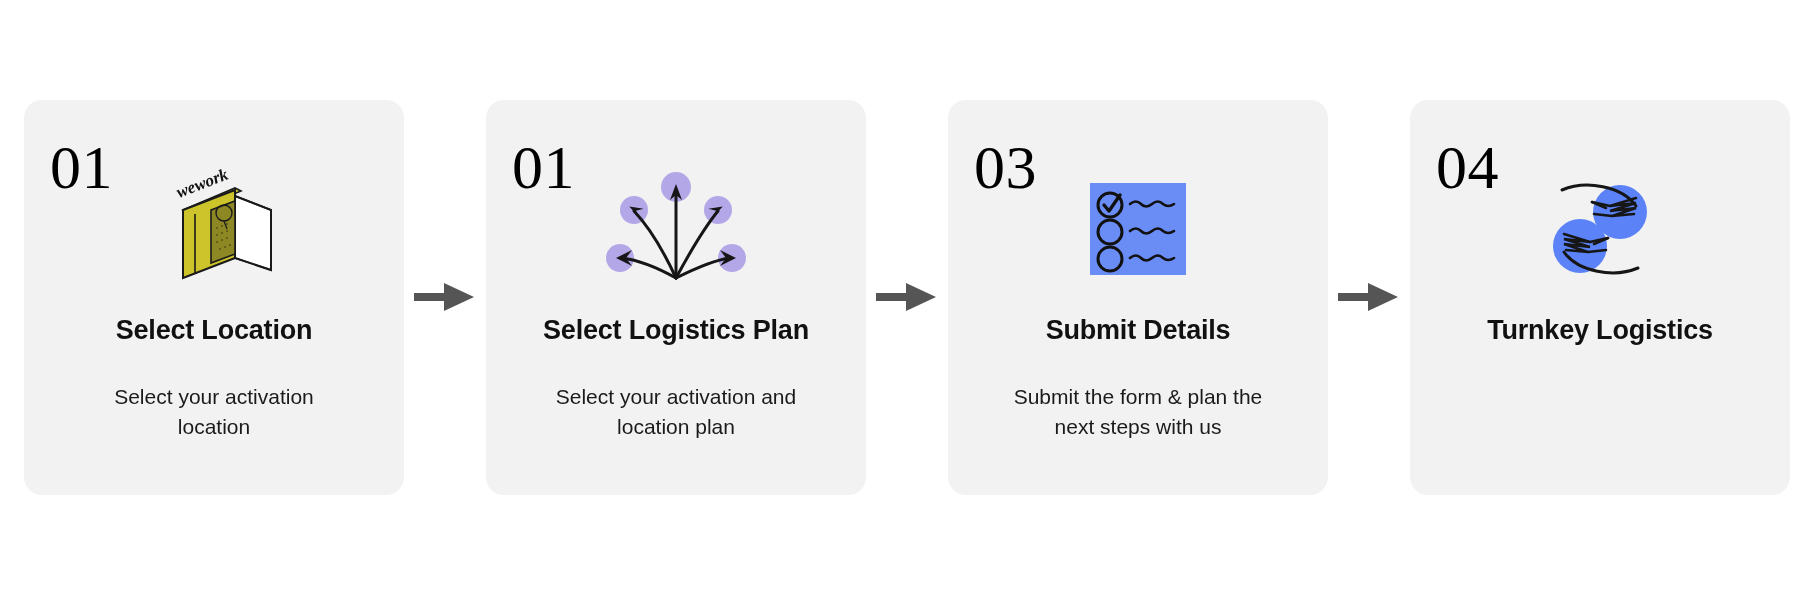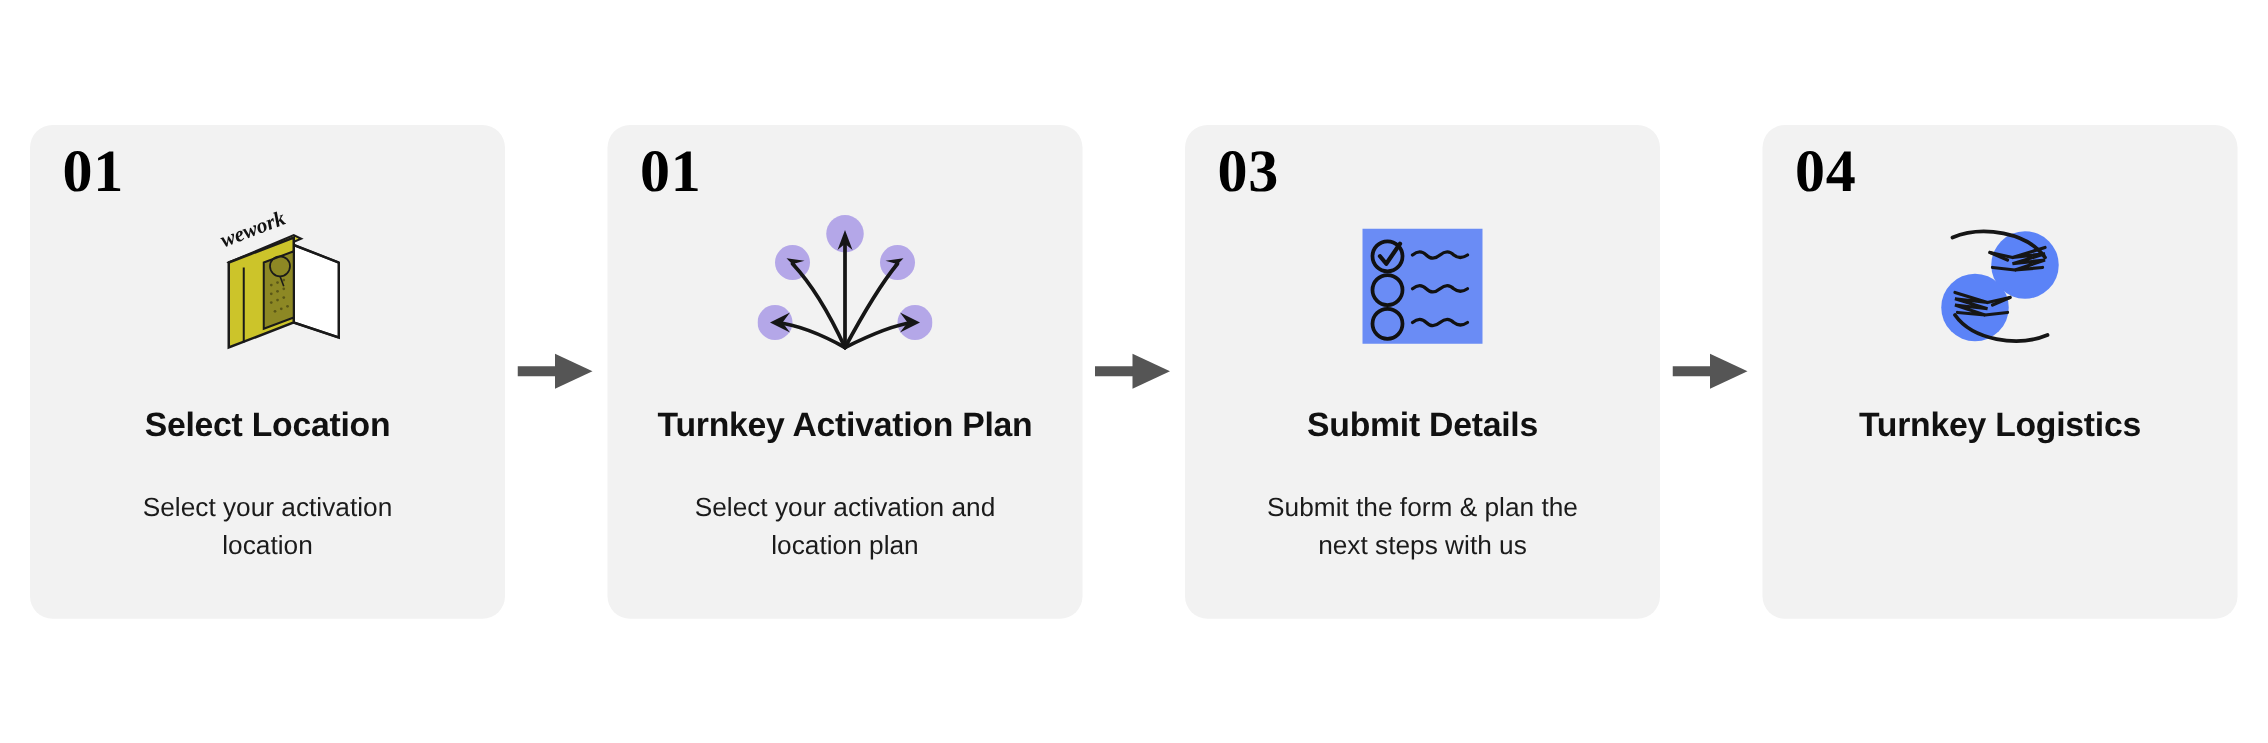--- a/index.html
+++ b/index.html
@@ -37,43 +37,43 @@
     border-radius: 18px;
     position: relative;
     flex: 0 0 380px;
     display: flex;
     flex-direction: column;
     align-items: center;
   }
 
   .step-number {
     position: absolute;
-    top: 14px;
+    top: 36px;
     left: 26px;
     font-family: "Liberation Serif", "DejaVu Serif", serif;
-    font-size: 48px;
+    font-size: 62px;
     line-height: 1;
-    font-weight: 700;
+    font-weight: 400;
     color: #000000;
     letter-spacing: 0.5px;
   }
 
   .icon-area {
     margin-top: 64px;
     width: 150px;
     height: 130px;
     display: flex;
     align-items: center;
     justify-content: center;
   }
 
   .icon-area svg { display: block; }
 
   .step-title {
-    margin-top: 30px;
+    margin-top: 20px;
     font-size: 27px;
     font-weight: 700;
     color: #111111;
     text-align: center;
     letter-spacing: -0.2px;
     line-height: 1.2;
     padding: 0 12px;
   }
 
   .step-desc {
@@ -178,21 +178,21 @@
           </g>
           <g fill="#161616">
             <polygon points="70,14 64,30 70,25 76,30"></polygon>
             <polygon points="24,36 34,50 30,41 38,40" transform="rotate(-8 28 42)"></polygon>
             <polygon points="116,36 106,50 110,41 102,40" transform="rotate(8 112 42)"></polygon>
             <polygon points="10,88 26,80 20,88 26,96"></polygon>
             <polygon points="130,88 114,80 120,88 114,96"></polygon>
           </g>
         </svg>
       </div>
-      <div class="step-title">Turnkey Activation Plan</div>
+      <div class="step-title">Select Logistics Plan</div>
       <div class="step-desc">Select your activation and location plan</div>
     </div>
 
     <div class="arrow-gap">
       <svg width="62" height="36" viewBox="0 0 62 36">
         <rect x="0" y="14" width="34" height="8" fill="#555555"></rect>
         <polygon points="30,4 60,18 30,32" fill="#555555"></polygon>
       </svg>
     </div>
 

